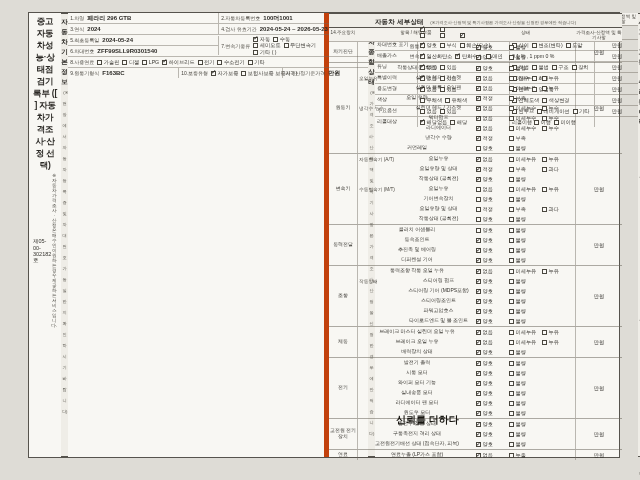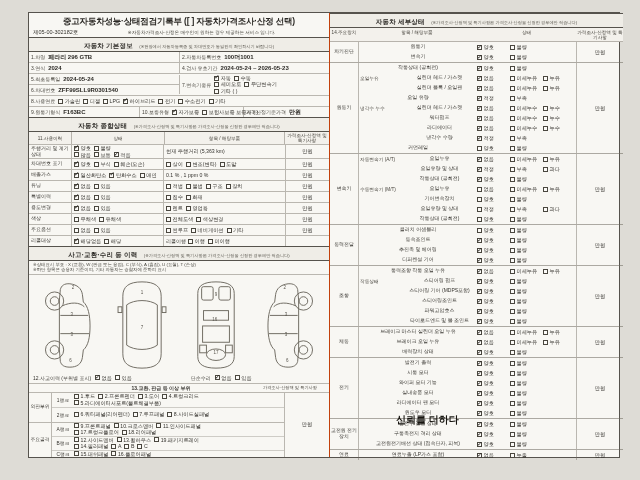--- a/index.html
+++ b/index.html
@@ -1,20 +1,20 @@
 <!DOCTYPE html>
 <html><head>
 <meta charset="utf-8">
 <style>
   html,body{margin:0;padding:0;}
   .stage{position:relative;width:640px;height:480px;background:#dedcd6;overflow:hidden;
          font-family:"Liberation Sans","DejaVu Sans",sans-serif;color:#35332e;}
   .doc{position:absolute;left:28px;top:12px;width:592px;height:446px;background:#f8f7f3;
        border:1px solid #56534d;display:flex;box-sizing:border-box;}
-  .col-left{width:348px;border-right:1px solid #c2410c;display:flex;flex-direction:column;box-sizing:border-box;}
+  .col-left{width:300px;border-right:5px solid #c2410c;display:flex;flex-direction:row;box-sizing:border-box;}
   .col-right{flex:1;display:flex;flex-direction:column;box-sizing:border-box;}
   
   .titleblock{padding:3px 4px 1px;}
   .title{font-size:8.5px;font-weight:bold;text-align:center;letter-spacing:-.2px;color:#2c2a26;}
   .subrow{display:flex;align-items:center;margin-top:1px;}
   .docno{font-size:5.5px;}
   .subtitle{flex:1;text-align:center;font-size:4.6px;color:#4a4841;}
   
   .band{border-top:1px solid #56534d;border-bottom:1px solid #56534d;background:#efede7;
         text-align:center;padding:1px 0;line-height:7px;}

